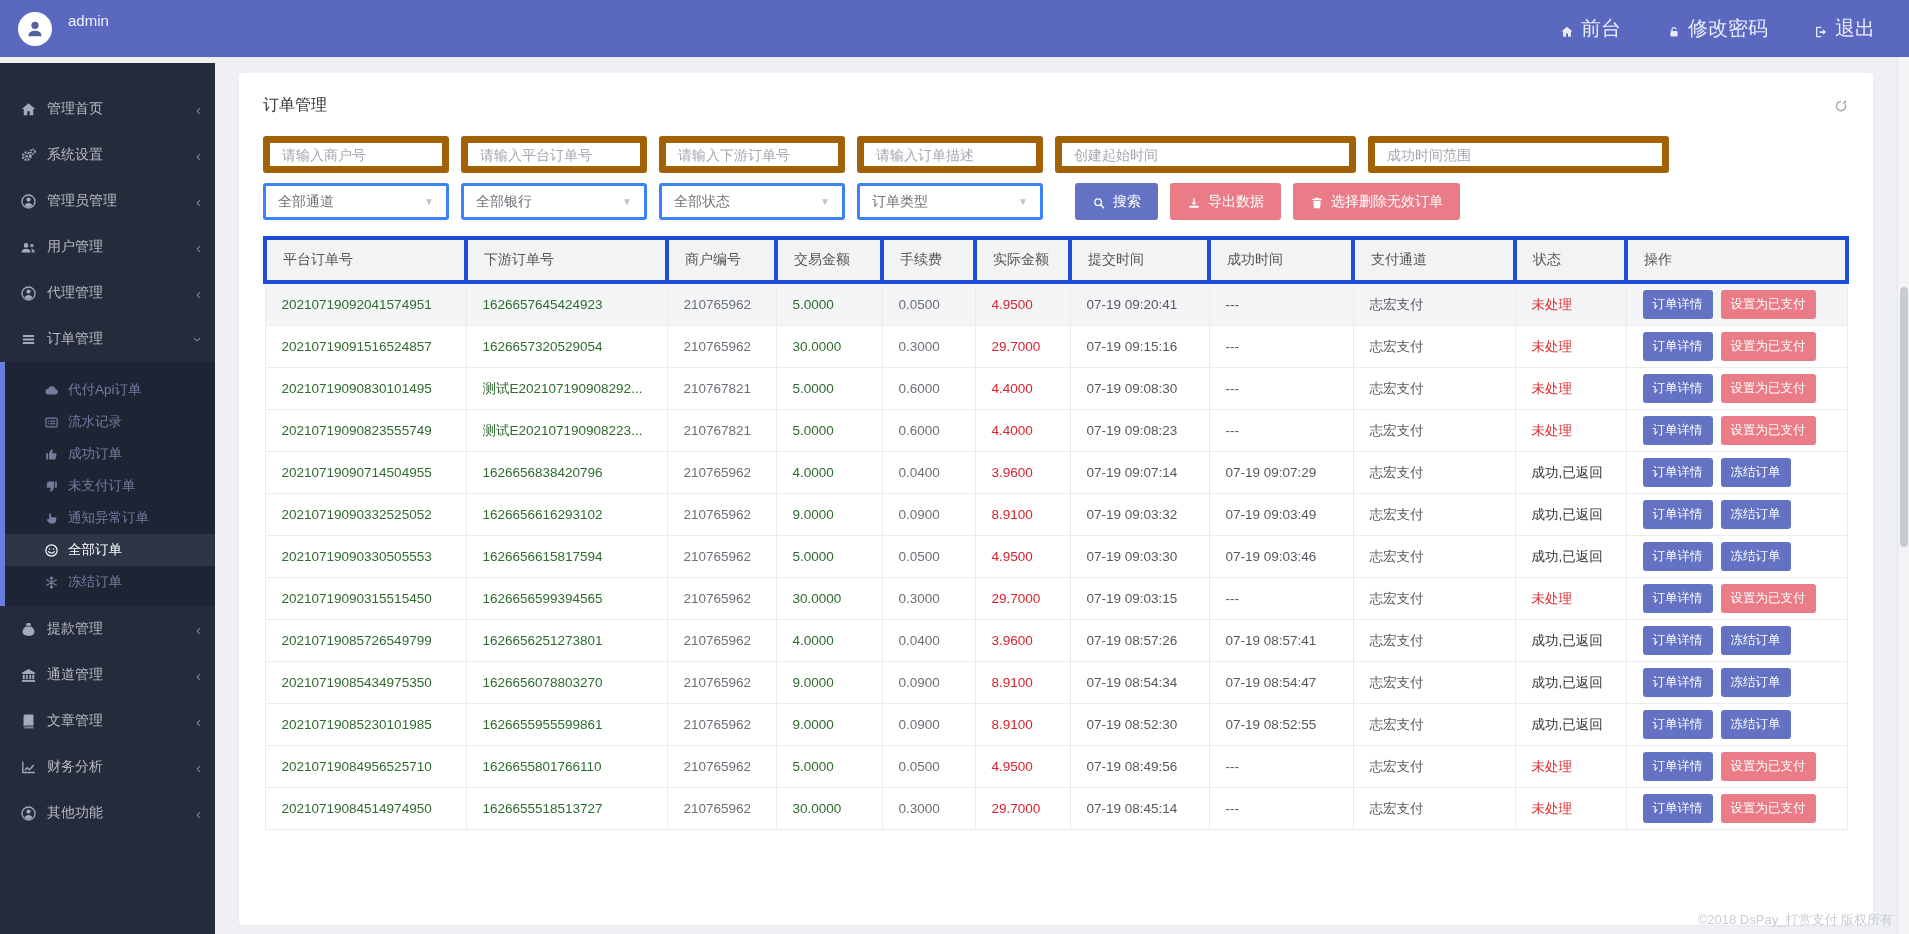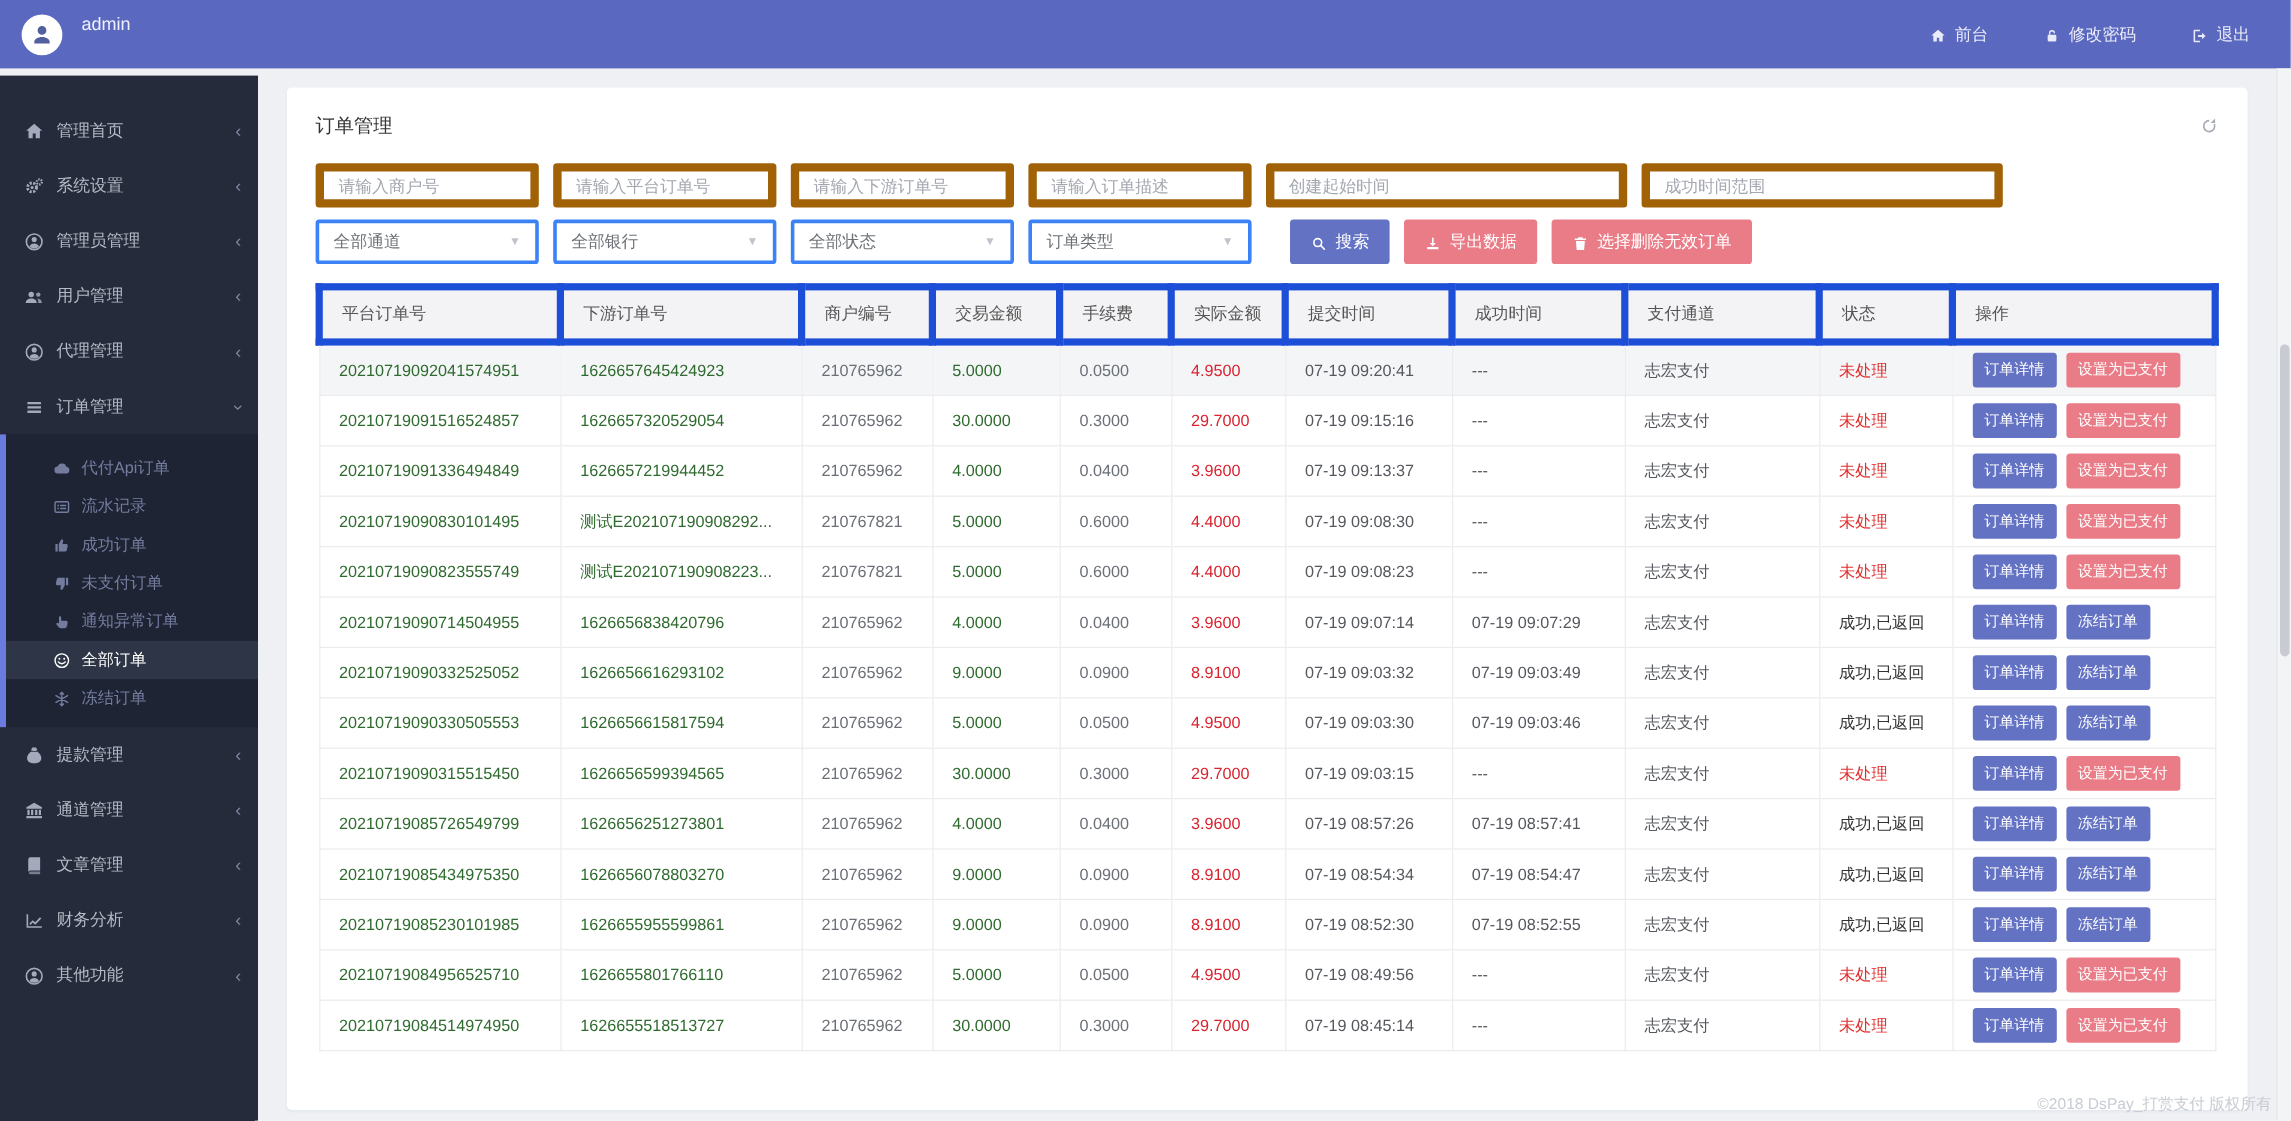--- a/index.html
+++ b/index.html
@@ -7,21 +7,21 @@
   .app{position:relative;width:1909px;height:934px;overflow:hidden;}
   .ic{width:16px;height:16px;fill:currentColor;display:inline-block;vertical-align:middle;}
 
   
   .topbar{position:absolute;left:0;top:0;right:0;height:57px;background:#5a68c0;display:flex;align-items:center;z-index:5;}
   .brand{width:215px;display:flex;align-items:flex-start;flex:0 0 auto;}
   .avatar{width:34px;height:34px;border-radius:50%;background:#fff;margin-left:18px;display:flex;align-items:center;justify-content:center;color:#52609e;cursor:pointer;}
   .avatar .ic{width:22px;height:22px;}
   .brand-name{color:#eef0fb;font-size:15px;margin-left:16px;}
   .top-links{margin-left:auto;display:flex;gap:46px;padding-right:34px;}
-  .top-link{color:#e9ebf8;font-size:14px;display:flex;align-items:center;gap:7px;cursor:pointer;text-decoration:none;}
+  .top-link{color:#e9ebf8;font-size:20px;display:flex;align-items:flex-end;gap:7px;cursor:pointer;text-decoration:none;}
   .top-link .ic{width:14px;height:14px;}
 
   
   .sidebar{position:absolute;left:0;top:63px;bottom:0;width:215px;background:#262b3c;padding-top:23px;box-sizing:border-box;overflow:hidden;}
   .s-item{display:flex;align-items:center;height:46px;padding:0 14px 0 20px;color:#b6bac6;font-size:14px;cursor:pointer;}
   .s-item .ic{color:#a4aabb;margin-right:10px;width:17px;height:17px;}
   .chev{margin-left:auto;color:#8187a0;font-size:15px;line-height:1;}
   .chev.down{transform:rotate(90deg);}
   .sub{background:#1f2434;border-left:5px solid #6a7ce0;padding:12px 0 8px;box-sizing:border-box;}
   .sub-item{display:flex;align-items:center;height:32px;padding:0 10px 0 39px;color:#747c9e;font-size:13.5px;cursor:pointer;}
@@ -45,21 +45,21 @@
   .f-select{height:37px;box-sizing:border-box;border:3px solid #3b82f6;border-radius:3px;padding:0 12px;font-size:14px;color:#6e7277;width:186px;display:flex;align-items:center;justify-content:space-between;cursor:pointer;background:#fff;}
   .f-select .arr{color:#c0c4cc;font-size:10px;}
   .btn{height:37px;border:none;border-radius:3px;color:#fff;font-size:14px;display:inline-flex;align-items:center;gap:7px;padding:0 17px;cursor:pointer;font-family:inherit;}
   .btn .ic{width:14px;height:14px;}
   .btn-primary{background:#6372c3;}
   .btn-danger{background:#ea7c87;}
   .btn-search{margin-left:20px;}
 
   
   table{border-collapse:collapse;table-layout:fixed;width:100%;margin-top:16px;}
-  th{background:#f3f3f5;font-weight:400;color:#555;font-size:14px;text-align:left;height:40px;padding:0 4px 0 16px;border:6px solid #1d4ed8;white-space:nowrap;}
+  th{background:#f3f3f5;font-weight:400;color:#555;font-size:14px;text-align:left;height:40px;padding:0 4px 0 16px;border:4px solid #1d4ed8;white-space:nowrap;}
   td{height:41px;padding:0 4px 0 16px;border:1px solid #ebecee;font-size:13.5px;white-space:nowrap;overflow:hidden;background:#fff;}
   tbody tr:first-child td{background:#f4f5f7;}
   .g{color:#2f6b2f;} .gy{color:#6b6f76;} .rd{color:#d9232e;} .tm{color:#55585e;}
   .st-pending{color:#e12e2e;} .st-success{color:#333;}
   .act-btn{display:inline-block;padding:0 10px;height:29px;line-height:29px;border-radius:3px;color:#fff;font-size:12.5px;margin-right:8px;cursor:pointer;}
   .ab-blue{background:#6372c3;} .ab-pink{background:#ea7c87;}
 
   .footer{position:absolute;right:4px;bottom:5px;color:#c7cbd3;font-size:13px;z-index:6;}
 
   
@@ -439,33 +439,20 @@
     <td class="g">30.0000</td>
     <td class="gy">0.3000</td>
     <td class="rd">29.7000</td>
     <td class="tm">07-19 09:15:16</td>
     <td class="tm">---</td>
     <td class="tm">志宏支付</td>
     <td class="st-pending">未处理</td>
     <td><span class="act-btn ab-blue">订单详情</span><span class="act-btn ab-pink">设置为已支付</span></td>
   </tr>
             <tr>
-    <td class="g">20210719091336494849</td>
-    <td class="g">1626657219944452</td>
-    <td class="gy">210765962</td>
-    <td class="g">4.0000</td>
-    <td class="gy">0.0400</td>
-    <td class="rd">3.9600</td>
-    <td class="tm">07-19 09:13:37</td>
-    <td class="tm">---</td>
-    <td class="tm">志宏支付</td>
-    <td class="st-pending">未处理</td>
-    <td><span class="act-btn ab-blue">订单详情</span><span class="act-btn ab-pink">设置为已支付</span></td>
-  </tr>
-            <tr>
     <td class="g">20210719090830101495</td>
     <td class="g">测试E202107190908292...</td>
     <td class="gy">210767821</td>
     <td class="g">5.0000</td>
     <td class="gy">0.6000</td>
     <td class="rd">4.4000</td>
     <td class="tm">07-19 09:08:30</td>
     <td class="tm">---</td>
     <td class="tm">志宏支付</td>
     <td class="st-pending">未处理</td>

